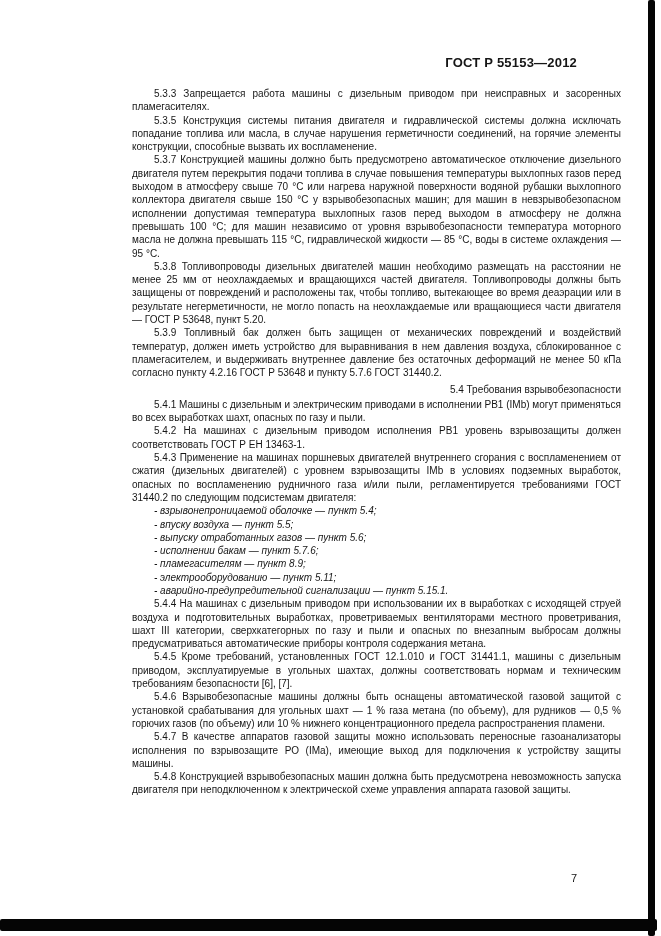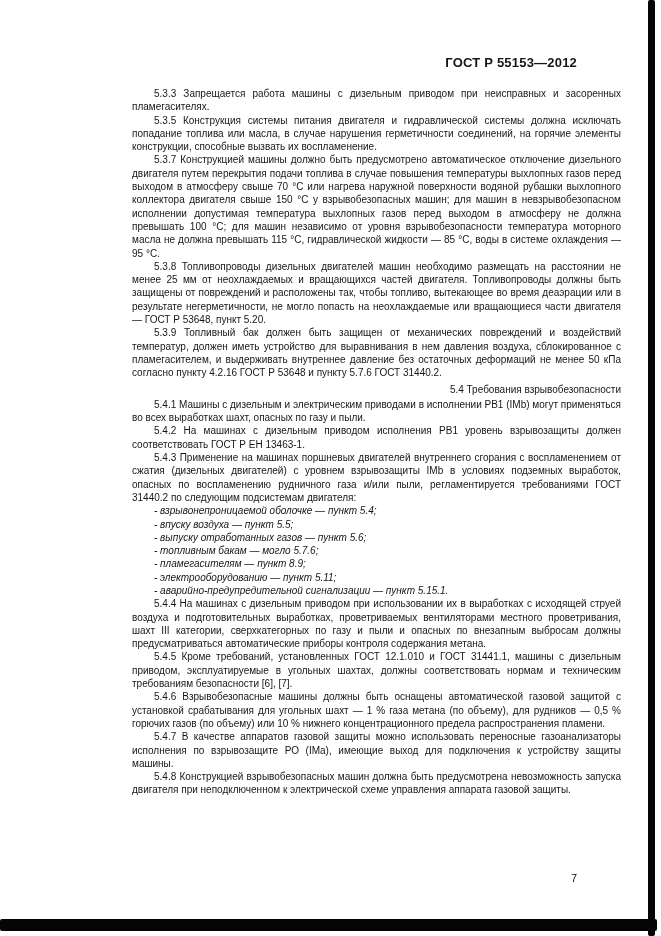--- a/index.html
+++ b/index.html
@@ -91,21 +91,21 @@
       <p class="para indent">5.3.7 Конструкцией машины должно быть предусмотрено автоматическое отключение дизельного двигателя путем перекрытия подачи топлива в случае повышения температуры выхлопных газов перед выходом в атмосферу свыше 70 °С или нагрева наружной поверхности водяной рубашки выхлопного коллектора двигателя свыше 150 °С у взрывобезопасных машин; для машин в невзрывобезопасном исполнении допустимая температура выхлопных газов перед выходом в атмосферу не должна превышать 100 °С; для машин независимо от уровня взрывобезопасности температура моторного масла не должна превышать 115 °С, гидравлической жидкости — 85 °С, воды в системе охлаждения — 95 °С.</p>
       <p class="para indent">5.3.8 Топливопроводы дизельных двигателей машин необходимо размещать на расстоянии не менее 25 мм от неохлаждаемых и вращающихся частей двигателя. Топливопроводы должны быть защищены от повреждений и расположены так, чтобы топливо, вытекающее во время деаэрации или в результате негерметичности, не могло попасть на неохлаждаемые или вращающиеся части двигателя — ГОСТ Р 53648, пункт 5.20.</p>
       <p class="para indent">5.3.9 Топливный бак должен быть защищен от механических повреждений и воздействий температур, должен иметь устройство для выравнивания в нем давления воздуха, сблокированное с пламегасителем, и выдерживать внутреннее давление без остаточных деформаций не менее 50 кПа согласно пункту 4.2.16 ГОСТ Р 53648 и пункту 5.7.6 ГОСТ 31440.2.</p>
       <p class="para heading">5.4 Требования взрывобезопасности</p>
       <p class="para indent">5.4.1 Машины с дизельным и электрическим приводами в исполнении РВ1 (IMb) могут применяться во всех выработках шахт, опасных по газу и пыли.</p>
       <p class="para indent">5.4.2 На машинах с дизельным приводом исполнения РВ1 уровень взрывозащиты должен соответствовать ГОСТ Р ЕН 13463-1.</p>
       <p class="para indent">5.4.3 Применение на машинах поршневых двигателей внутреннего сгорания с воспламенением от сжатия (дизельных двигателей) с уровнем взрывозащиты IMb в условиях подземных выработок, опасных по воспламенению рудничного газа и/или пыли, регламентируется требованиями ГОСТ 31440.2 по следующим подсистемам двигателя:</p>
       <p class="para list">- взрывонепроницаемой оболочке — пункт 5.4;</p>
       <p class="para list">- впуску воздуха — пункт 5.5;</p>
       <p class="para list">- выпуску отработанных газов — пункт 5.6;</p>
-      <p class="para list">- топливным бакам — могло 5.7.6;</p>
+      <p class="para list">- исполнении бакам — пункт 5.7.6;</p>
       <p class="para list">- пламегасителям — пункт 8.9;</p>
       <p class="para list">- электрооборудованию — пункт 5.11;</p>
       <p class="para list">- аварийно-предупредительной сигнализации — пункт 5.15.1.</p>
       <p class="para indent">5.4.4 На машинах с дизельным приводом при использовании их в выработках с исходящей струей воздуха и подготовительных выработках, проветриваемых вентиляторами местного проветривания, шахт III категории, сверхкатегорных по газу и пыли и опасных по внезапным выбросам должны предусматриваться автоматические приборы контроля содержания метана.</p>
       <p class="para indent">5.4.5 Кроме требований, установленных ГОСТ 12.1.010 и ГОСТ 31441.1, машины с дизельным приводом, эксплуатируемые в угольных шахтах, должны соответствовать нормам и техническим требованиям безопасности [6], [7].</p>
       <p class="para indent">5.4.6 Взрывобезопасные машины должны быть оснащены автоматической газовой защитой с установкой срабатывания для угольных шахт — 1 % газа метана (по объему), для рудников — 0,5 % горючих газов (по объему) или 10 % нижнего концентрационного предела распространения пламени.</p>
       <p class="para indent">5.4.7 В качестве аппаратов газовой защиты можно использовать переносные газоанализаторы исполнения по взрывозащите РО (IMa), имеющие выход для подключения к устройству защиты машины.</p>
       <p class="para indent">5.4.8 Конструкцией взрывобезопасных машин должна быть предусмотрена невозможность запуска двигателя при неподключенном к электрической схеме управления аппарата газовой защиты.</p>
     </div>
 

